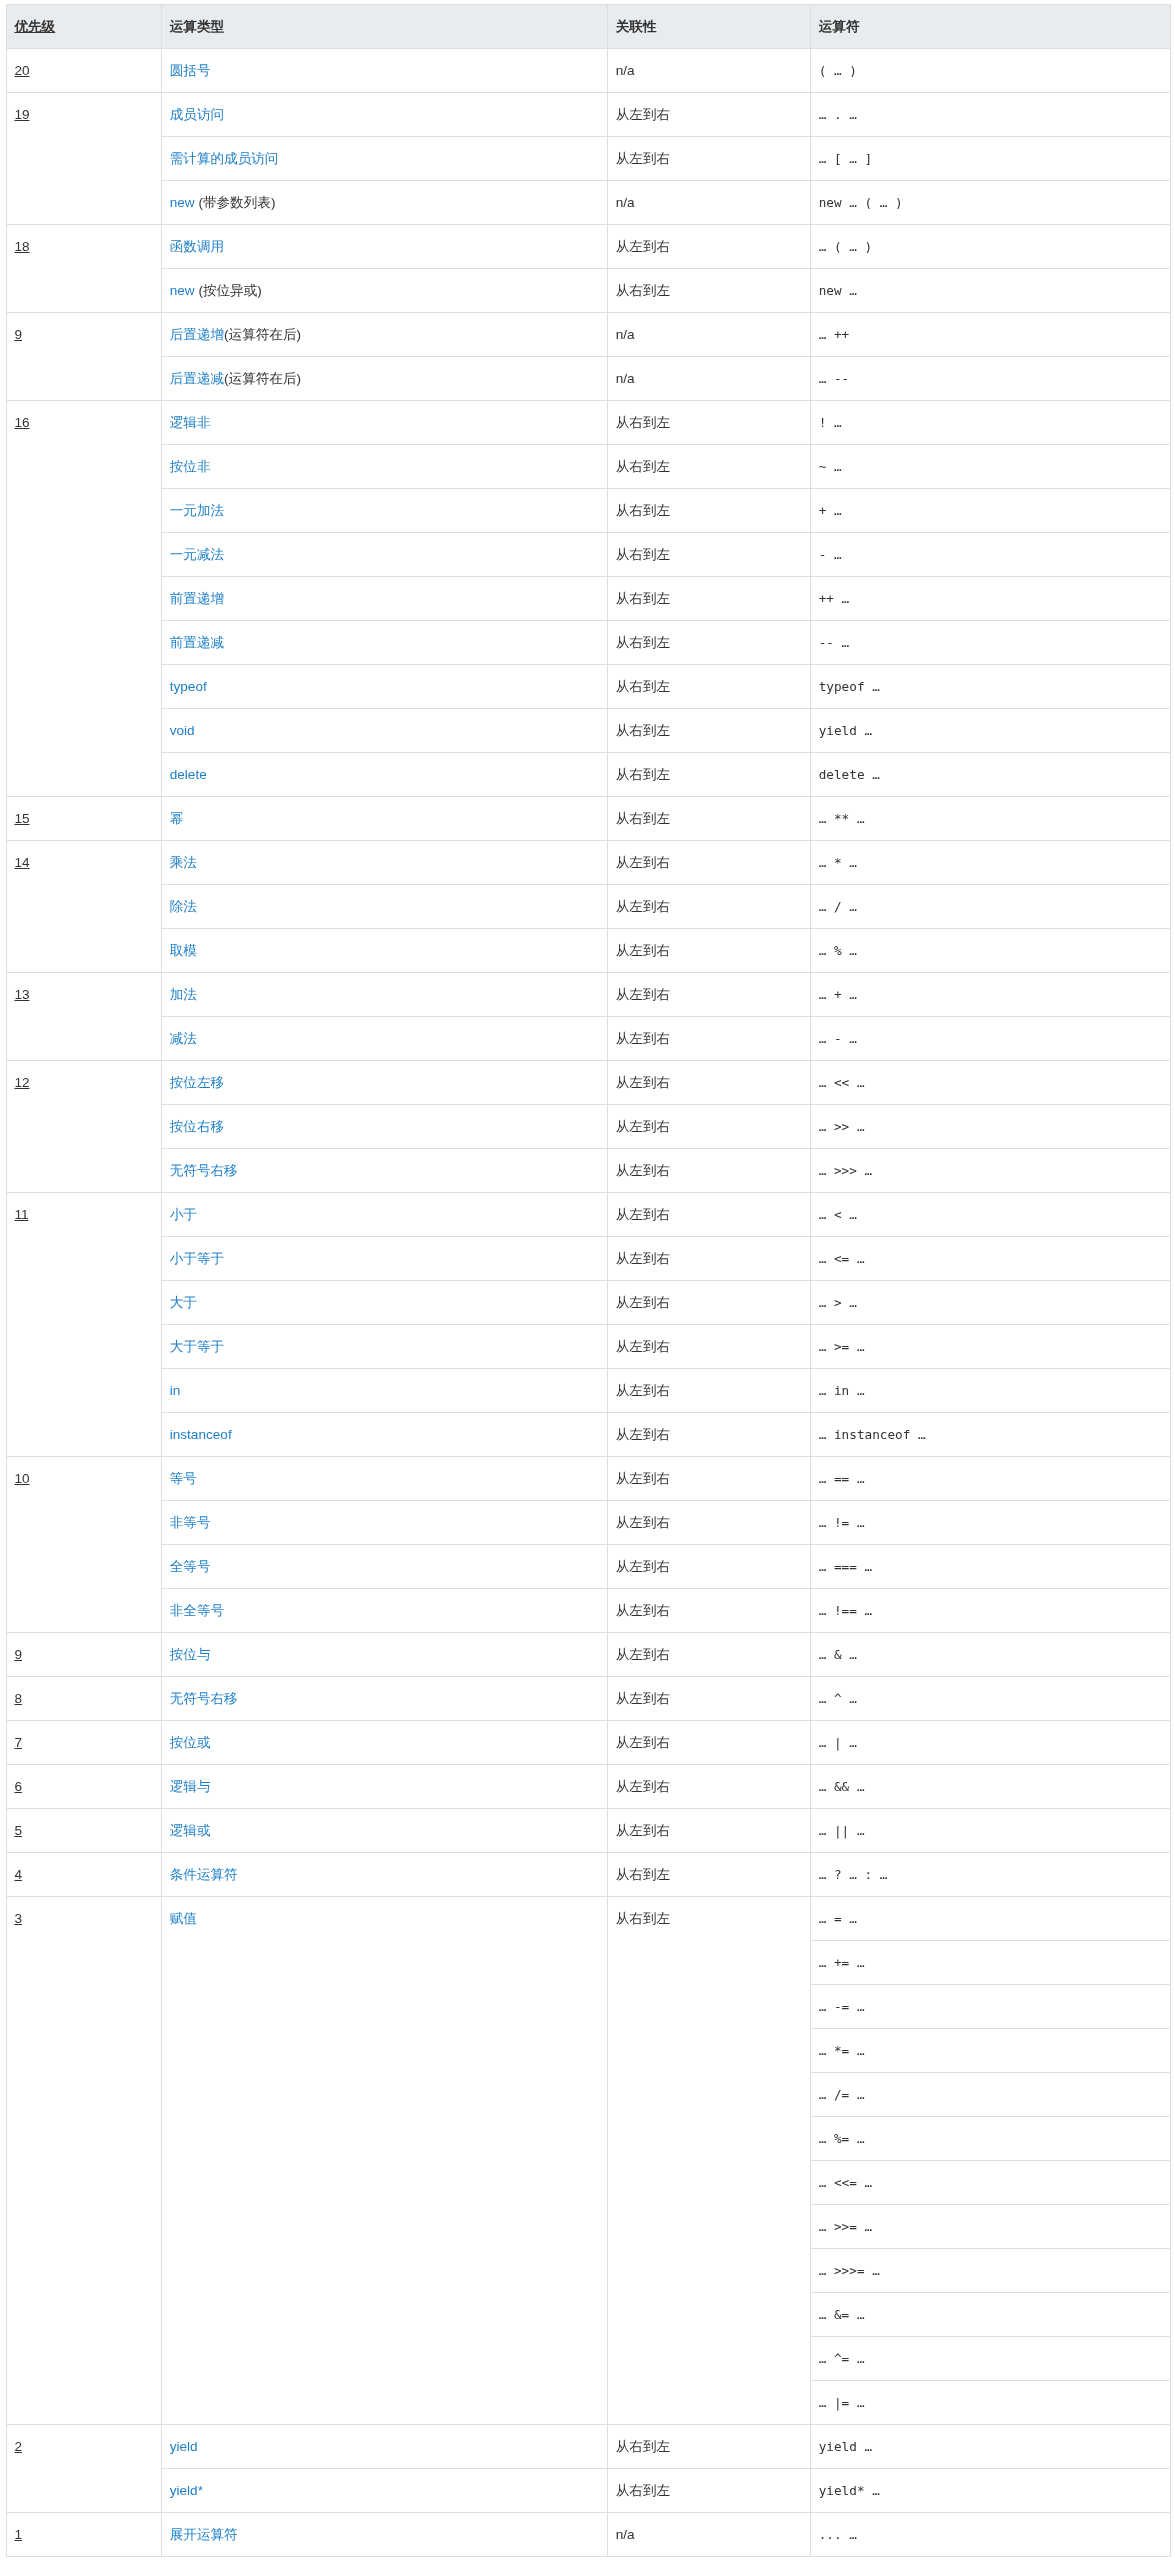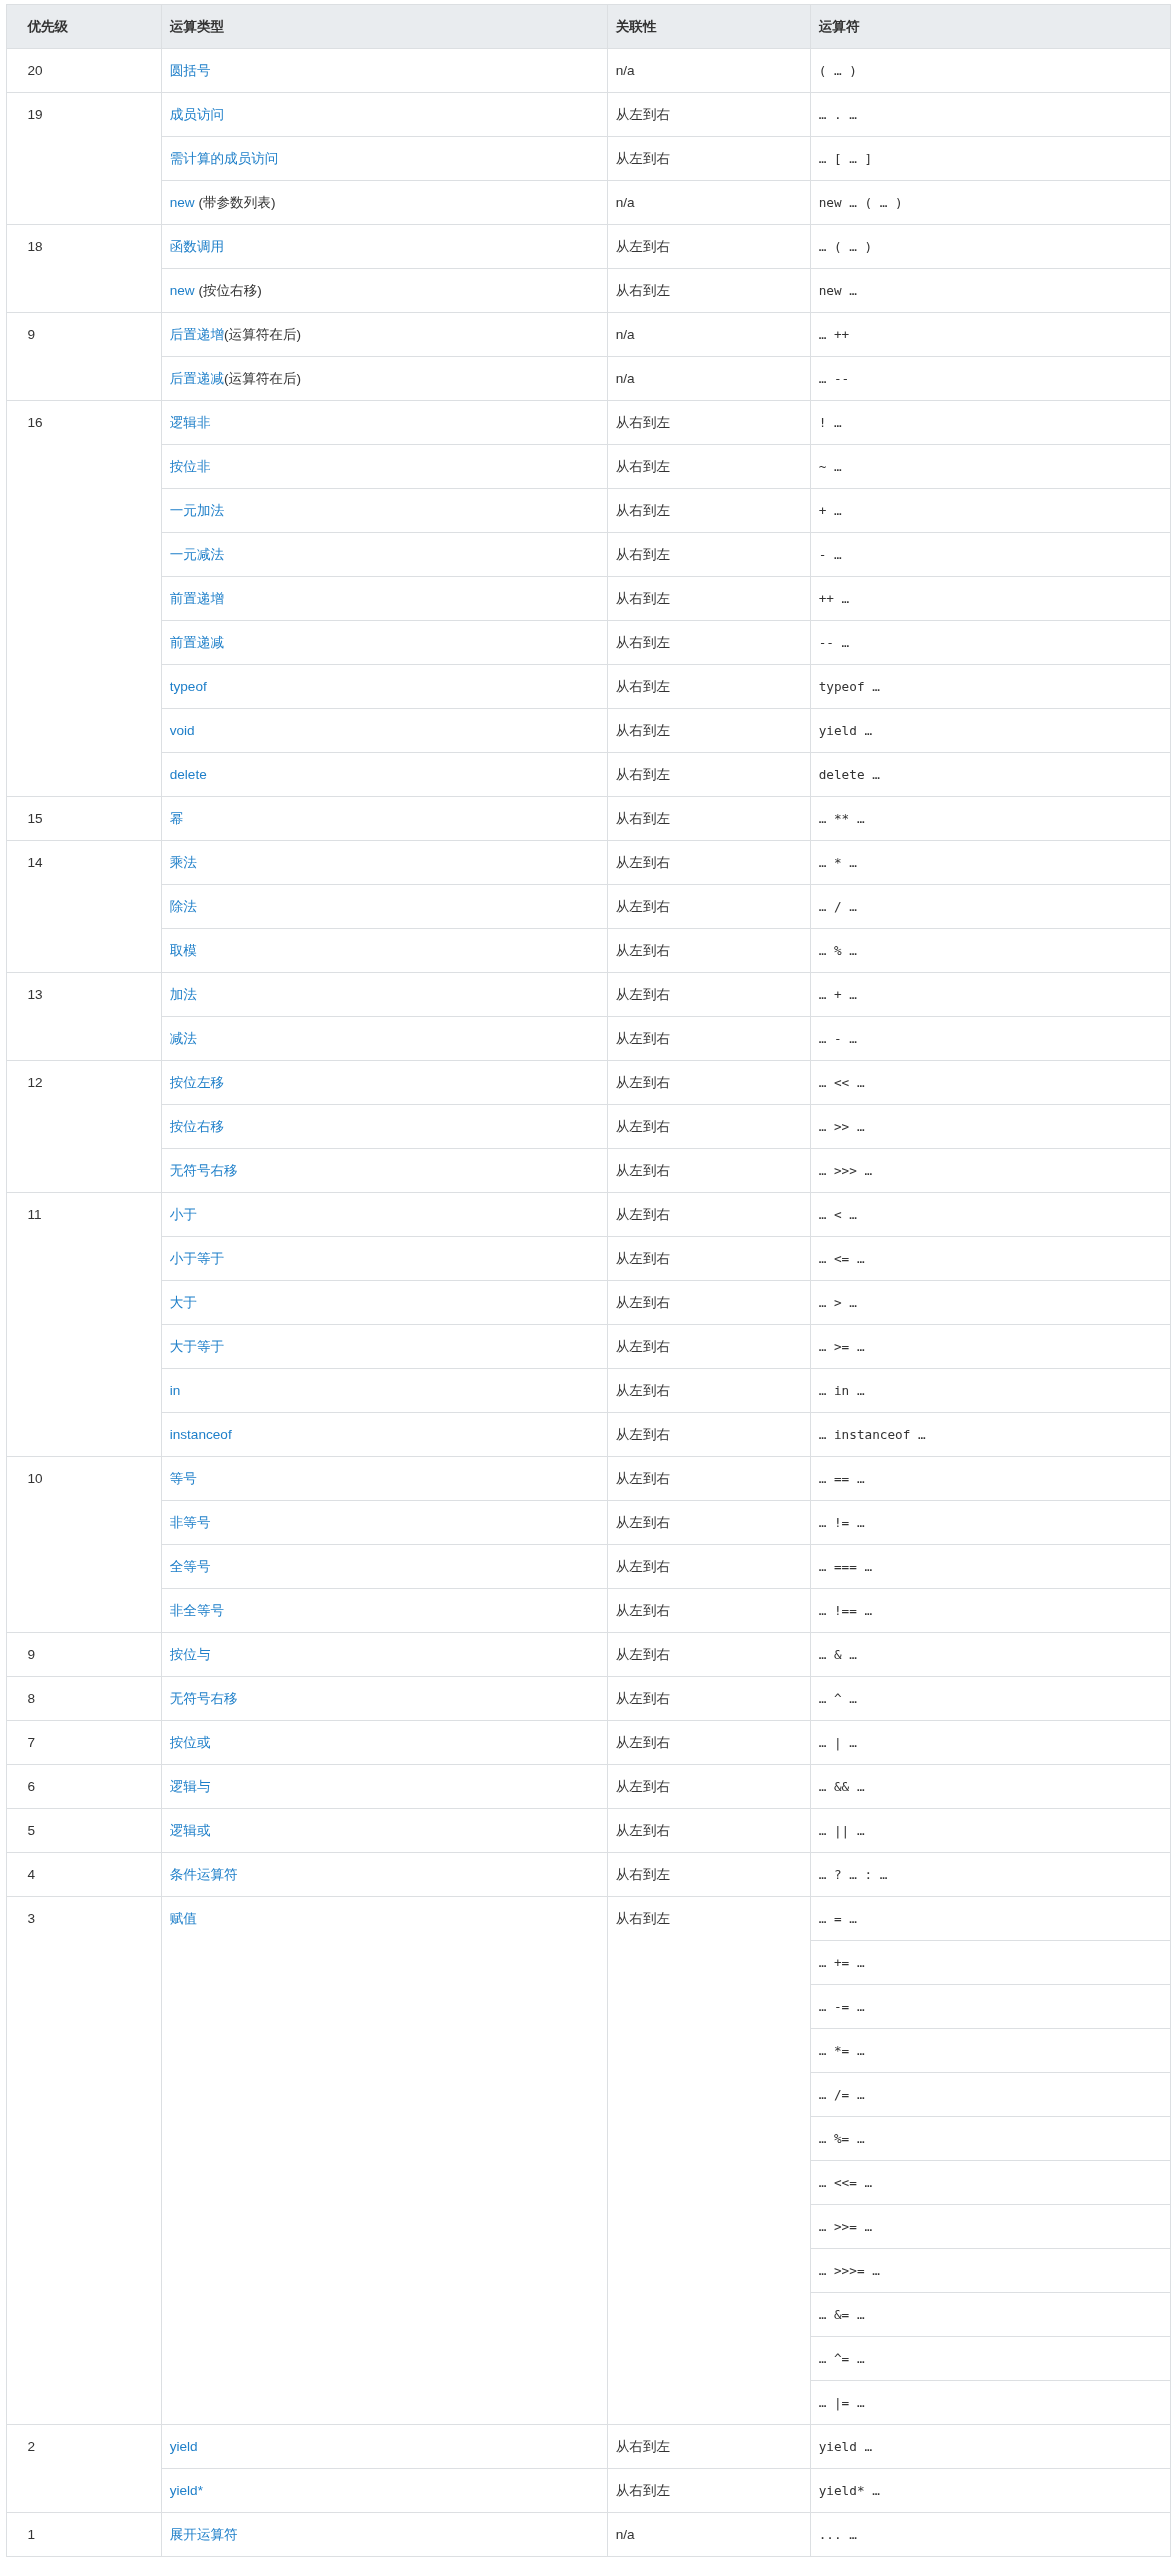--- a/index.html
+++ b/index.html
@@ -28,21 +28,21 @@
     font-size:13.6px;
     line-height:21px;
     padding:11px 7.3px;
     overflow:hidden;
   }
   .prec th{
     background:var(--header-bg);
     font-weight:700;
     color:var(--text);
   }
-  .prec th.c-pri,.prec td.pri{padding-left:20px;}
+  .prec th.c-pri,.prec td.pri{padding-left:7px;text-decoration:underline;}
   a.lnk{
     color:var(--link);
     text-decoration:none;
     cursor:pointer;
   }
   td.type .sfx{color:var(--text);text-align:right;}
   td.op code{
     font-family:"DejaVu Sans Mono",monospace;
     font-size:12.7px;
   }
@@ -88,21 +88,21 @@
         <td rowspan="1" class="assoc">n/a</td>
         <td class="op"><code>new … ( … )</code></td>
       </tr>
       <tr>
         <td rowspan="2" class="pri">18</td>
         <td rowspan="1" class="type"><a class="lnk">函数调用</a></td>
         <td rowspan="1" class="assoc">从左到右</td>
         <td class="op"><code>… ( … )</code></td>
       </tr>
       <tr>
-        <td rowspan="1" class="type"><a class="lnk">new</a><span class="sfx"> (按位右移)</span></td>
+        <td rowspan="1" class="type"><a class="lnk">new</a><span class="sfx"> (按位异或)</span></td>
         <td rowspan="1" class="assoc">从右到左</td>
         <td class="op"><code>new …</code></td>
       </tr>
       <tr>
         <td rowspan="2" class="pri">9</td>
         <td rowspan="1" class="type"><a class="lnk">后置递增</a><span class="sfx">(运算符在后)</span></td>
         <td rowspan="1" class="assoc">n/a</td>
         <td class="op"><code>… ++</code></td>
       </tr>
       <tr>

